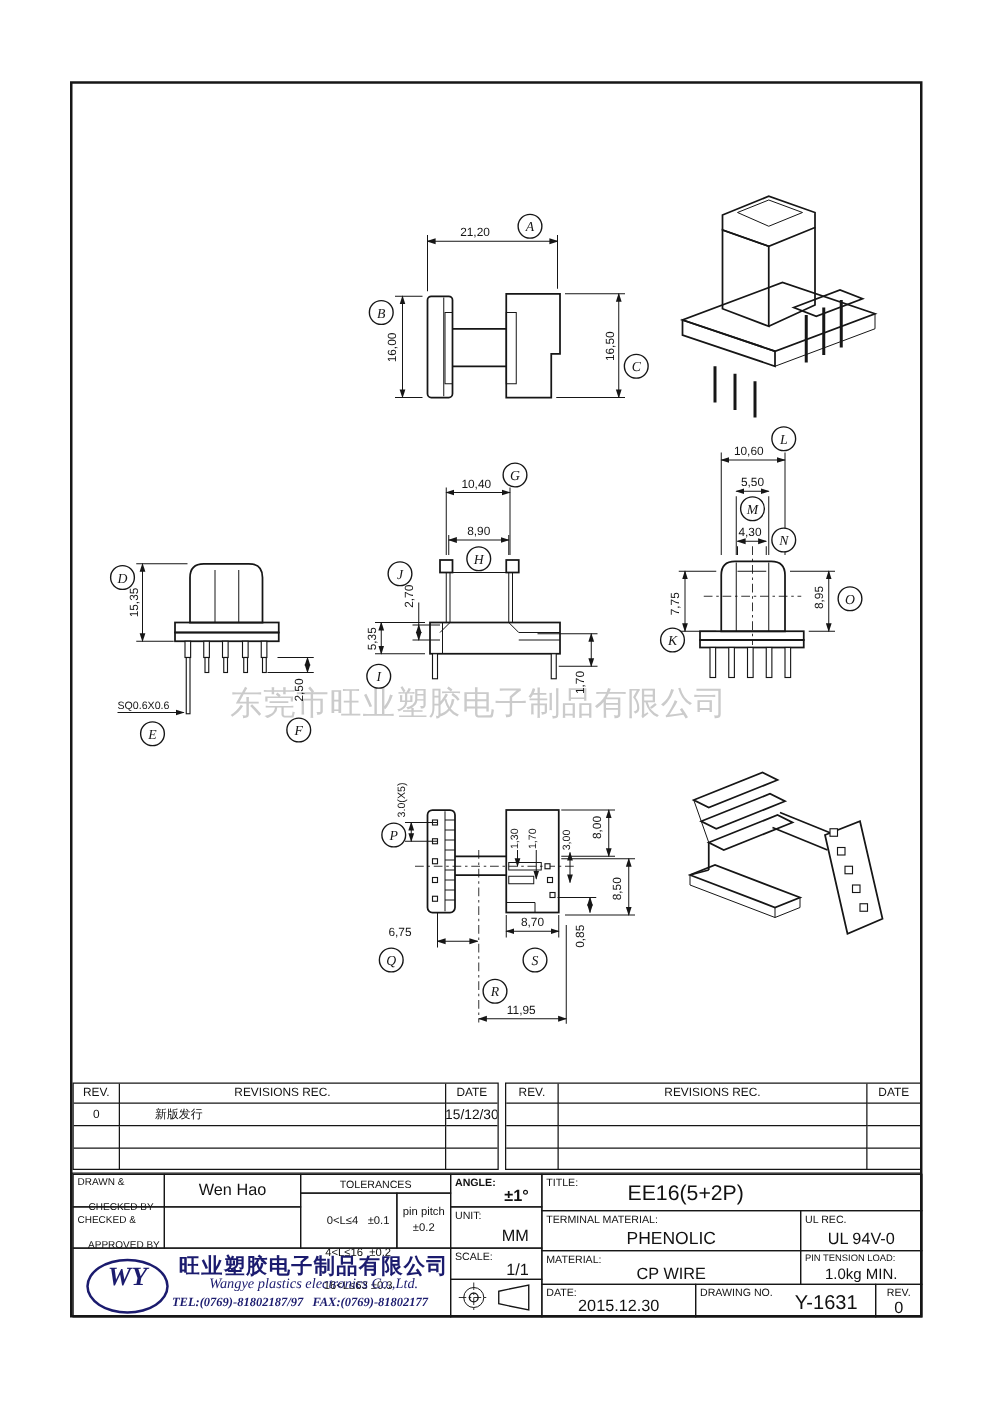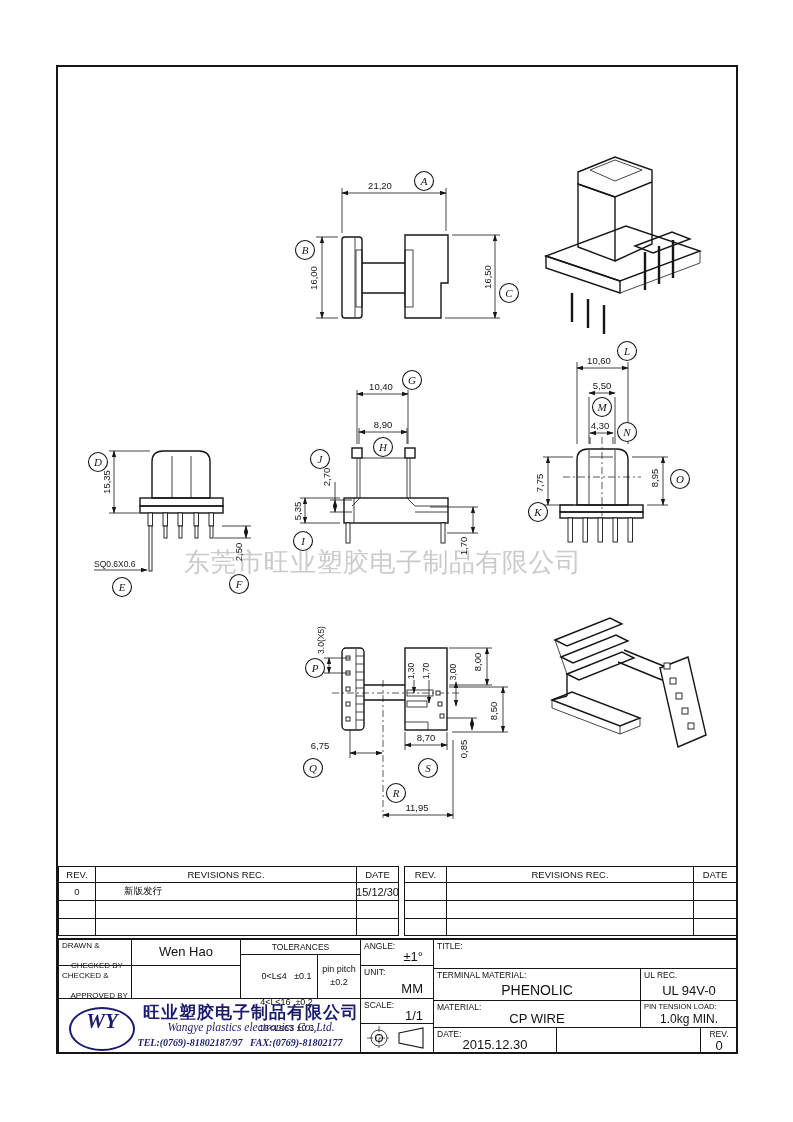--- a/index.html
+++ b/index.html
@@ -397,21 +397,21 @@
       <span>4&lt;L≤16  ±0.2</span><br>
       <span>16&lt;L≤63 ±0.3</span>
     </div>
   </div>
   <div class="cell" style="left:259px;top:15px;width:44px;height:45px;">
     <div style="font-size:9px;text-align:center;padding-top:8px;line-height:13px;">
       <span>pin pitch</span><br>
       <span>±0.2</span>
     </div>
   </div>
-  <div class="cell" style="left:302px;top:0;width:74px;height:27px;">
+  <div class="cell" style="left:302px;top:0;width:74px;height:27px;font-weight:bold;">
     <div class="lbl">ANGLE:</div>
     <div class="val" style="text-align:right;padding-right:10px;bottom:1px">±1°</div>
   </div>
   <div class="cell" style="left:302px;top:26px;width:74px;height:34px;">
     <div class="lbl">UNIT:</div>
     <div class="val" style="text-align:right;padding-right:10px">MM</div>
   </div>
   <div class="cell" style="left:302px;top:59px;width:74px;height:26px;">
     <div class="lbl">SCALE:</div>
     <div class="val" style="text-align:right;padding-right:10px;bottom:0">1/1</div>
@@ -421,40 +421,45 @@
       <circle cx="18" cy="14" r="8" class="t" fill="none" stroke="#161616" stroke-width="1.1"></circle>
       <circle cx="18" cy="14" r="3.5" fill="none" stroke="#161616" stroke-width="1.1"></circle>
       <line x1="6" y1="14" x2="30" y2="14" stroke="#161616" stroke-width=".7" stroke-dasharray="6 2 2 2"></line>
       <line x1="18" y1="2" x2="18" y2="26" stroke="#161616" stroke-width=".7" stroke-dasharray="6 2 2 2"></line>
       <path d="M38,9 L62,4 L62,24 L38,19 Z" fill="none" stroke="#161616" stroke-width="1.1"></path>
     </svg>
   </div>
 
   <div class="cell" style="left:375px;top:0;width:305px;height:30px;">
     <div class="lbl">TITLE:</div>
+    <div class="val" style="font-size:17px;text-align:left;padding-left:68px;bottom:3px">EE16(5+2P)</div>
   </div>
   <div class="cell" style="left:375px;top:29px;width:208px;height:33px;">
     <div class="lbl">TERMINAL MATERIAL:</div>
     <div class="val" style="font-size:14px">PHENOLIC</div>
   </div>
   <div class="cell" style="left:582px;top:29px;width:98px;height:33px;">
     <div class="lbl">UL REC.</div>
     <div class="val" style="font-size:13px">UL 94V-0</div>
   </div>
   <div class="cell" style="left:375px;top:61px;width:208px;height:28px;text-decoration:underline;">
     <div class="lbl">MATERIAL:</div>
     <div class="val" style="font-size:13px;bottom:1px">CP WIRE</div>
   </div>
   <div class="cell" style="left:582px;top:61px;width:98px;height:28px;">
     <div class="lbl" style="font-size:7.5px">PIN TENSION LOAD:</div>
     <div class="val" style="font-size:12px;bottom:1px">1.0kg MIN.</div>
   </div>
   <div class="cell" style="left:375px;top:88px;width:124px;height:27px;">
     <div class="lbl">DATE:</div>
     <div class="val" style="font-size:13px;bottom:1px">2015.12.30</div>
+  </div>
+  <div class="cell" style="left:498px;top:88px;width:145px;height:27px;">
+    <div class="lbl">DRAWING NO.</div>
+    <div class="val" style="font-size:16px;bottom:1px;text-align:right;padding-right:14px">Y-1631</div>
   </div>
   <div class="cell" style="left:642px;top:88px;width:38px;height:27px;">
     <div class="lbl" style="left:0;right:0;text-align:center">REV.</div>
     <div class="val" style="font-size:13px;bottom:0">0</div>
   </div>
 
   <div class="cell" style="left:0;top:59px;width:303px;height:56px;">
     <div class="abs brand" style="left:10px;top:8px;width:62px;height:40px;border:2.2px solid #1b1b6e;border-radius:50%;
                 display:flex;align-items:flex-start;justify-content:center;">
       <span style="font:italic bold 21px 'Liberation Serif',serif;">WY</span>

